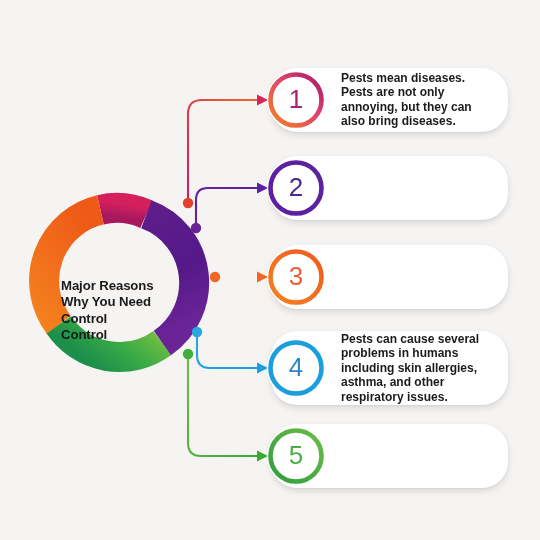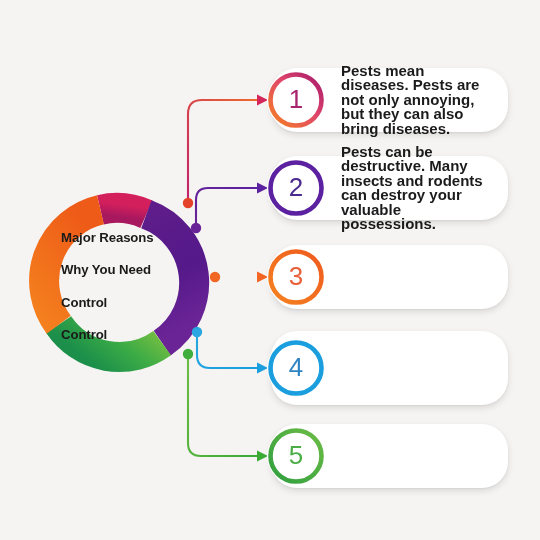--- a/index.html
+++ b/index.html
@@ -37,21 +37,21 @@
     display: block;
   }
   #donut-center-text {
     position: absolute;
     left: 33px;
     top: 38px;
     width: 126px;
     height: 114px;
     display: flex;
     flex-direction: column;
-    justify-content: space-between;
+    justify-content: flex-end;
     z-index: 3;
   }
   #donut-center-text .tline {
     font-size: 13.2px;
     font-weight: bold;
     color: #1a1a1a;
     line-height: 16.6px;
     letter-spacing: -0.1px;
     white-space: nowrap;
   }
@@ -74,21 +74,21 @@
     border-radius: 26px;
     box-shadow: 0 3px 7px rgba(0,0,0,0.11), 0 1px 2px rgba(0,0,0,0.05);
     z-index: 4;
   }
   .card-text {
     position: absolute;
     left: 70px;
     right: 14px;
     top: 50%;
     transform: translateY(-50%);
-    font-size: 15px;
+    font-size: 12px;
     font-weight: bold;
     color: #1b1b1b;
     line-height: 14.4px;
   }
   .num-circle {
     position: absolute;
     left: -4px;
     top: 50%;
     transform: translateY(-50%);
     width: 58px;
@@ -235,21 +235,20 @@
   </div>
 
   <div class="card" style="left:271px; top:156px; width:237px; height:64px;">
     <div class="num-circle">
       <svg width="58" height="58" viewBox="0 0 58 58">
         <circle cx="29" cy="29" r="29" fill="#ffffff"></circle>
         <circle cx="29" cy="29" r="25.5" fill="none" stroke="#5b21a0" stroke-width="4.6"></circle>
       </svg>
       <div class="num-label" style="color:#4b2a8f;">2</div>
     </div>
-    <div class="card-text">Pests can be destructive. Many insects and rodents can destroy your valuable possessions.</div>
   </div>
 
   <div class="card" style="left:271px; top:245px; width:237px; height:64px;">
     <div class="num-circle">
       <svg width="58" height="58" viewBox="0 0 58 58">
         <defs>
           <linearGradient id="ring3" x1="0" y1="1" x2="1" y2="0">
             <stop offset="0%" stop-color="#f58220"></stop>
             <stop offset="100%" stop-color="#ef5a1e"></stop>
           </linearGradient>
@@ -262,20 +261,21 @@
   </div>
 
   <div class="card" style="left:271px; top:331px; width:237px; height:74px;">
     <div class="num-circle">
       <svg width="58" height="58" viewBox="0 0 58 58">
         <circle cx="29" cy="29" r="29" fill="#ffffff"></circle>
         <circle cx="29" cy="29" r="25.5" fill="none" stroke="#1a9ede" stroke-width="4.6"></circle>
       </svg>
       <div class="num-label" style="color:#2f84c4;">4</div>
     </div>
+    <div class="card-text">Pests can cause several problems in humans including skin allergies, asthma, and other respiratory issues.</div>
   </div>
 
   <div class="card" style="left:271px; top:424px; width:237px; height:64px;">
     <div class="num-circle">
       <svg width="58" height="58" viewBox="0 0 58 58">
         <defs>
           <linearGradient id="ring5" x1="0" y1="1" x2="1" y2="0">
             <stop offset="0%" stop-color="#2f9e3f"></stop>
             <stop offset="100%" stop-color="#6cbc45"></stop>
           </linearGradient>

